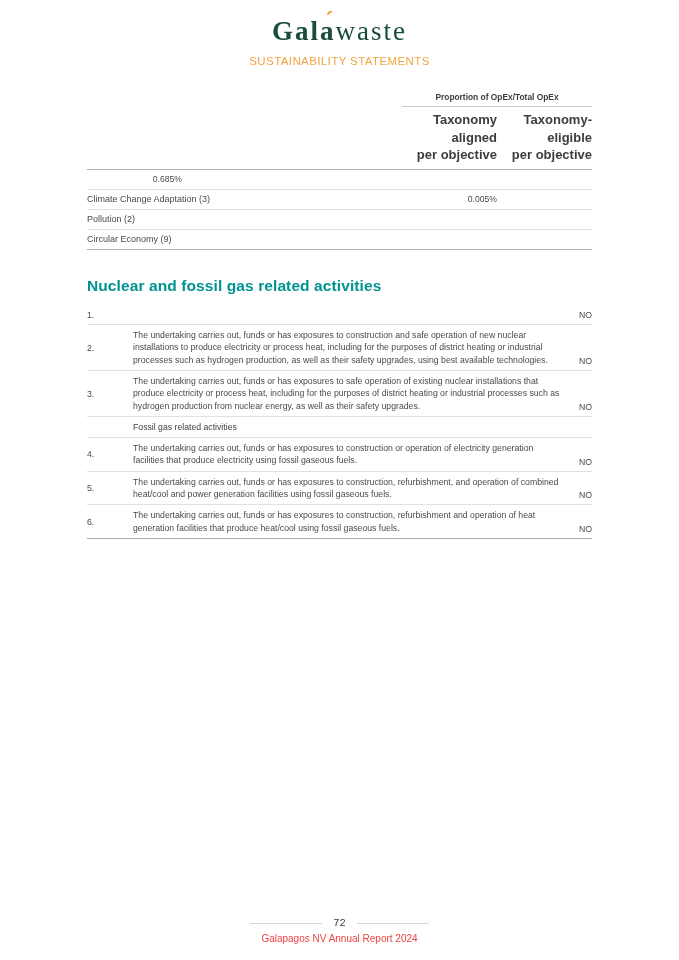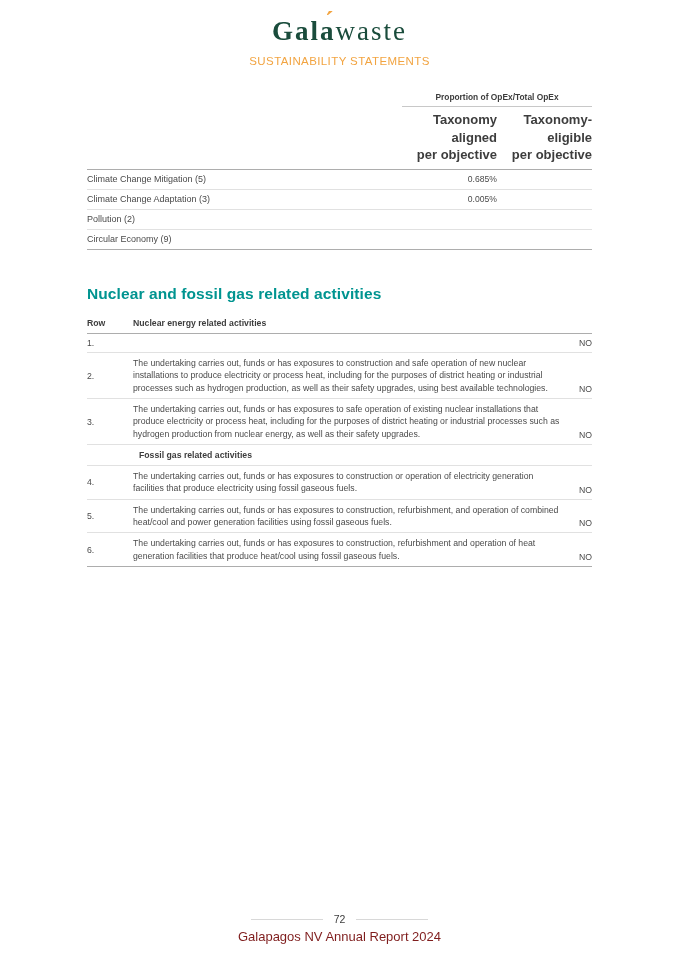--- a/index.html
+++ b/index.html
@@ -81,21 +81,21 @@
     border-bottom: 1px solid var(--line-light);
     padding: 4.5px 0;
     min-height: 17px;
   }
   .opex-row:last-child { border-bottom: 1px solid var(--line-dark); }
   .opex-label { flex: 1; font-size: 9px; }
   .opex-val { width: 95px; text-align: right; font-size: 8.6px; }
 
   
   .section-title {
-    margin-top: 35px;
+    margin-top: 27px;
     color: var(--teal);
     font-size: 15.5px;
     font-weight: bold;
     letter-spacing: 0.1px;
   }
   .act-table { margin-top: 11px; font-size: 8.7px; }
   .act-head {
     display: flex;
     font-weight: bold;
     color: var(--text-dark);
@@ -111,40 +111,39 @@
   .act-row:last-child { border-bottom: 1px solid var(--line-dark); }
   .act-num { width: 46px; flex-shrink: 0; display: flex; align-items: center; }
   .act-text { width: 432px; line-height: 1.42; }
   .act-answer {
     flex: 1;
     display: flex; align-items: flex-end; justify-content: flex-end;
     text-align: center;
   }
   .act-subhead {
     display: flex;
-    font-weight: bold;
+    font-weight: normal;
     color: var(--text-dark);
     padding: 5px 0;
     border-bottom: 1px solid var(--line-light);
-    gap: 6px;
   }
 
   
   .footer {
     position: absolute;
     bottom: 16px; left: 0; right: 0;
     text-align: center;
   }
   .pageno-wrap {
     display: flex; align-items: center; justify-content: center;
     gap: 11px;
   }
   .pageno-line { width: 72px; height: 1px; background: #d8d8d8; }
-  .pageno { font-size: 10.5px; color: var(--text-dark); }
-  .report-title { margin-top: 4px; font-size: 13px; color: #7f1d1d; }
+  .pageno { font-size: 10.5px; color: var(--text-dark); font-family: Liberation Mono, monospace; }
+  .report-title { margin-top: 4px; font-size: 10px; color: #ef4444; }
 </style>
 </head>
 <body>
 
 <div class="page">
   <div class="content">
 
     <div class="brand">
       <div class="logo">
         <span class="logo-bold">Gal</span><span class="logo-a"><span>a</span><span class="logo-accent">´</span></span><span>waste</span>
@@ -157,21 +156,20 @@
         <div class="opex-span">Proportion of OpEx/Total OpEx</div>
       </div>
       <div class="opex-cols">
         <div class="opex-col">Taxonomy aligned
 per objective</div>
         <div class="opex-col">Taxonomy-eligible
 per objective</div>
       </div>
 
       <div class="opex-row">
-        <div class="opex-label">Climate Change Mitigation (5)</div>
         <div class="opex-val">0.685%</div>
         <div class="opex-val"></div>
       </div>
       <div class="opex-row">
         <div class="opex-label">Climate Change Adaptation (3)</div>
         <div class="opex-val">0.005%</div>
         <div class="opex-val"></div>
       </div>
       <div class="opex-row">
         <div class="opex-label">Pollution (2)</div>
@@ -181,24 +179,20 @@
       <div class="opex-row">
         <div class="opex-label">Circular Economy (9)</div>
         <div class="opex-val"></div>
         <div class="opex-val"></div>
       </div>
     </div>
 
     <h2 class="section-title">Nuclear and fossil gas related activities</h2>
 
     <div class="act-table">
-      <div class="act-head">
-        <div class="act-num-col">Row</div>
-        <div>Nuclear energy related activities</div>
-      </div>
 
       <div class="act-row">
         <div class="act-num">1.</div>
         <div class="act-answer">NO</div>
       </div>
       <div class="act-row">
         <div class="act-num">2.</div>
         <div class="act-text">The undertaking carries out, funds or has exposures to construction and safe operation of new nuclear installations to produce electricity or process heat, including for the purposes of district heating or industrial processes such as hydrogen production, as well as their safety upgrades, using best available technologies.</div>
         <div class="act-answer">NO</div>
       </div>

